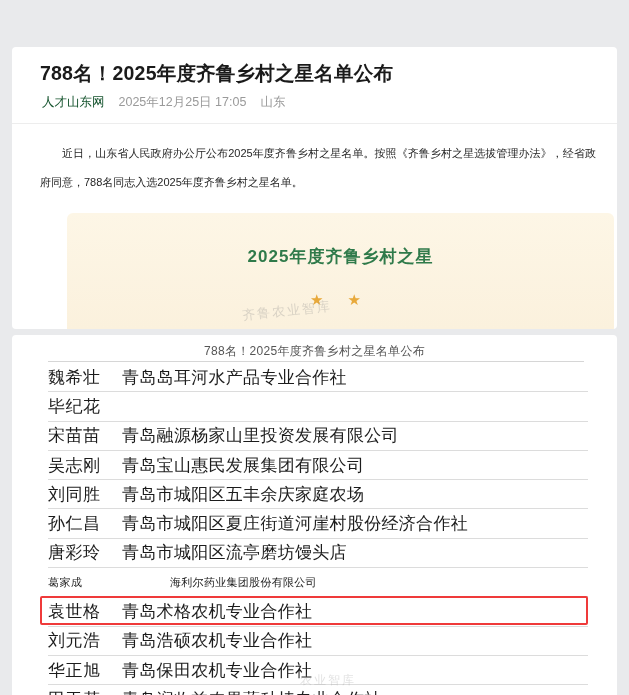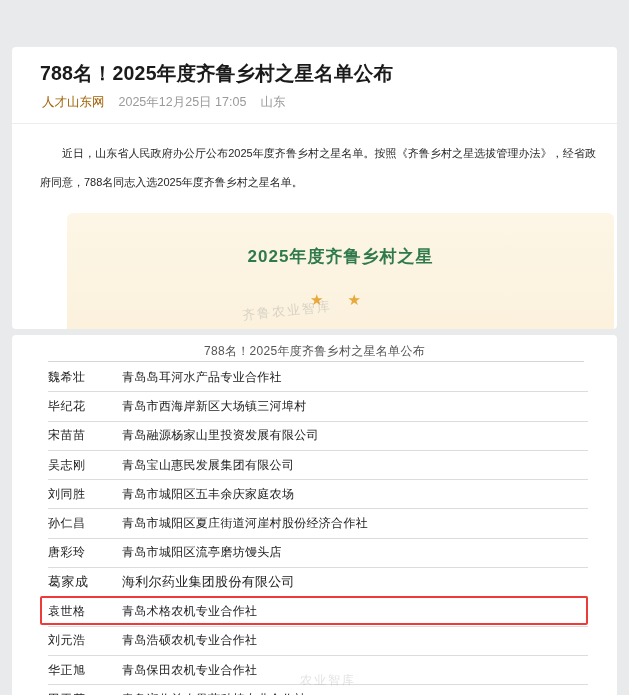--- a/index.html
+++ b/index.html
@@ -44,21 +44,21 @@
     position: absolute;
     left: 30px;
     top: 47px;
     display: flex;
     align-items: center;
     gap: 14px;
     font-size: 12.5px;
     color: #9a9a9a;
   }
   #meta-source {
-    color: #a16207;
+    color: #14532d;
   }
   #meta-divider {
     position: absolute;
     left: 0px;
     top: 76px;
     width: 605px;
     height: 1px;
     background: #ededed;
   }
   #article-body {
@@ -141,36 +141,37 @@
     position: absolute;
     left: 36px;
     top: 28px;
     width: 540px;
   }
   .name-row {
     display: flex;
     align-items: center;
     height: 28.3px;
     border-bottom: 1px solid #dcdcdc;
-    font-size: 12px;
+    font-size: 17px;
     color: #1c1c1c;
   }
   .name-row .person {
     width: 74px;
     flex: 0 0 74px;
     white-space: nowrap;
     letter-spacing: 0.5px;
   }
   .name-row .org {
     flex: 1 1 auto;
     white-space: nowrap;
     letter-spacing: 0.3px;
   }
   .name-row.highlight {
-    font-size: 13px;
+    font-size: 11px;
+    gap: 48px;
   }
   #highlight-box {
     position: absolute;
     left: 28px;
     width: 548px;
     height: 29px;
     border: 2px solid #ef3a3a;
     border-radius: 2px;
     box-sizing: border-box;
     pointer-events: none;
@@ -214,21 +215,20 @@
   <div class="card" id="list-card">
     <div id="list-header">788名！2025年度齐鲁乡村之星名单公布</div>
     <div id="list-divider"></div>
     <div id="name-list">
         <div class="name-row">
           <span class="person">魏希壮</span>
           <span class="org">青岛岛耳河水产品专业合作社</span>
         </div>
         <div class="name-row">
           <span class="person">毕纪花</span>
-          <span class="org">青岛市西海岸新区大场镇三河埠村</span>
         </div>
         <div class="name-row">
           <span class="person">宋苗苗</span>
           <span class="org">青岛融源杨家山里投资发展有限公司</span>
         </div>
         <div class="name-row">
           <span class="person">吴志刚</span>
           <span class="org">青岛宝山惠民发展集团有限公司</span>
         </div>
         <div class="name-row">

